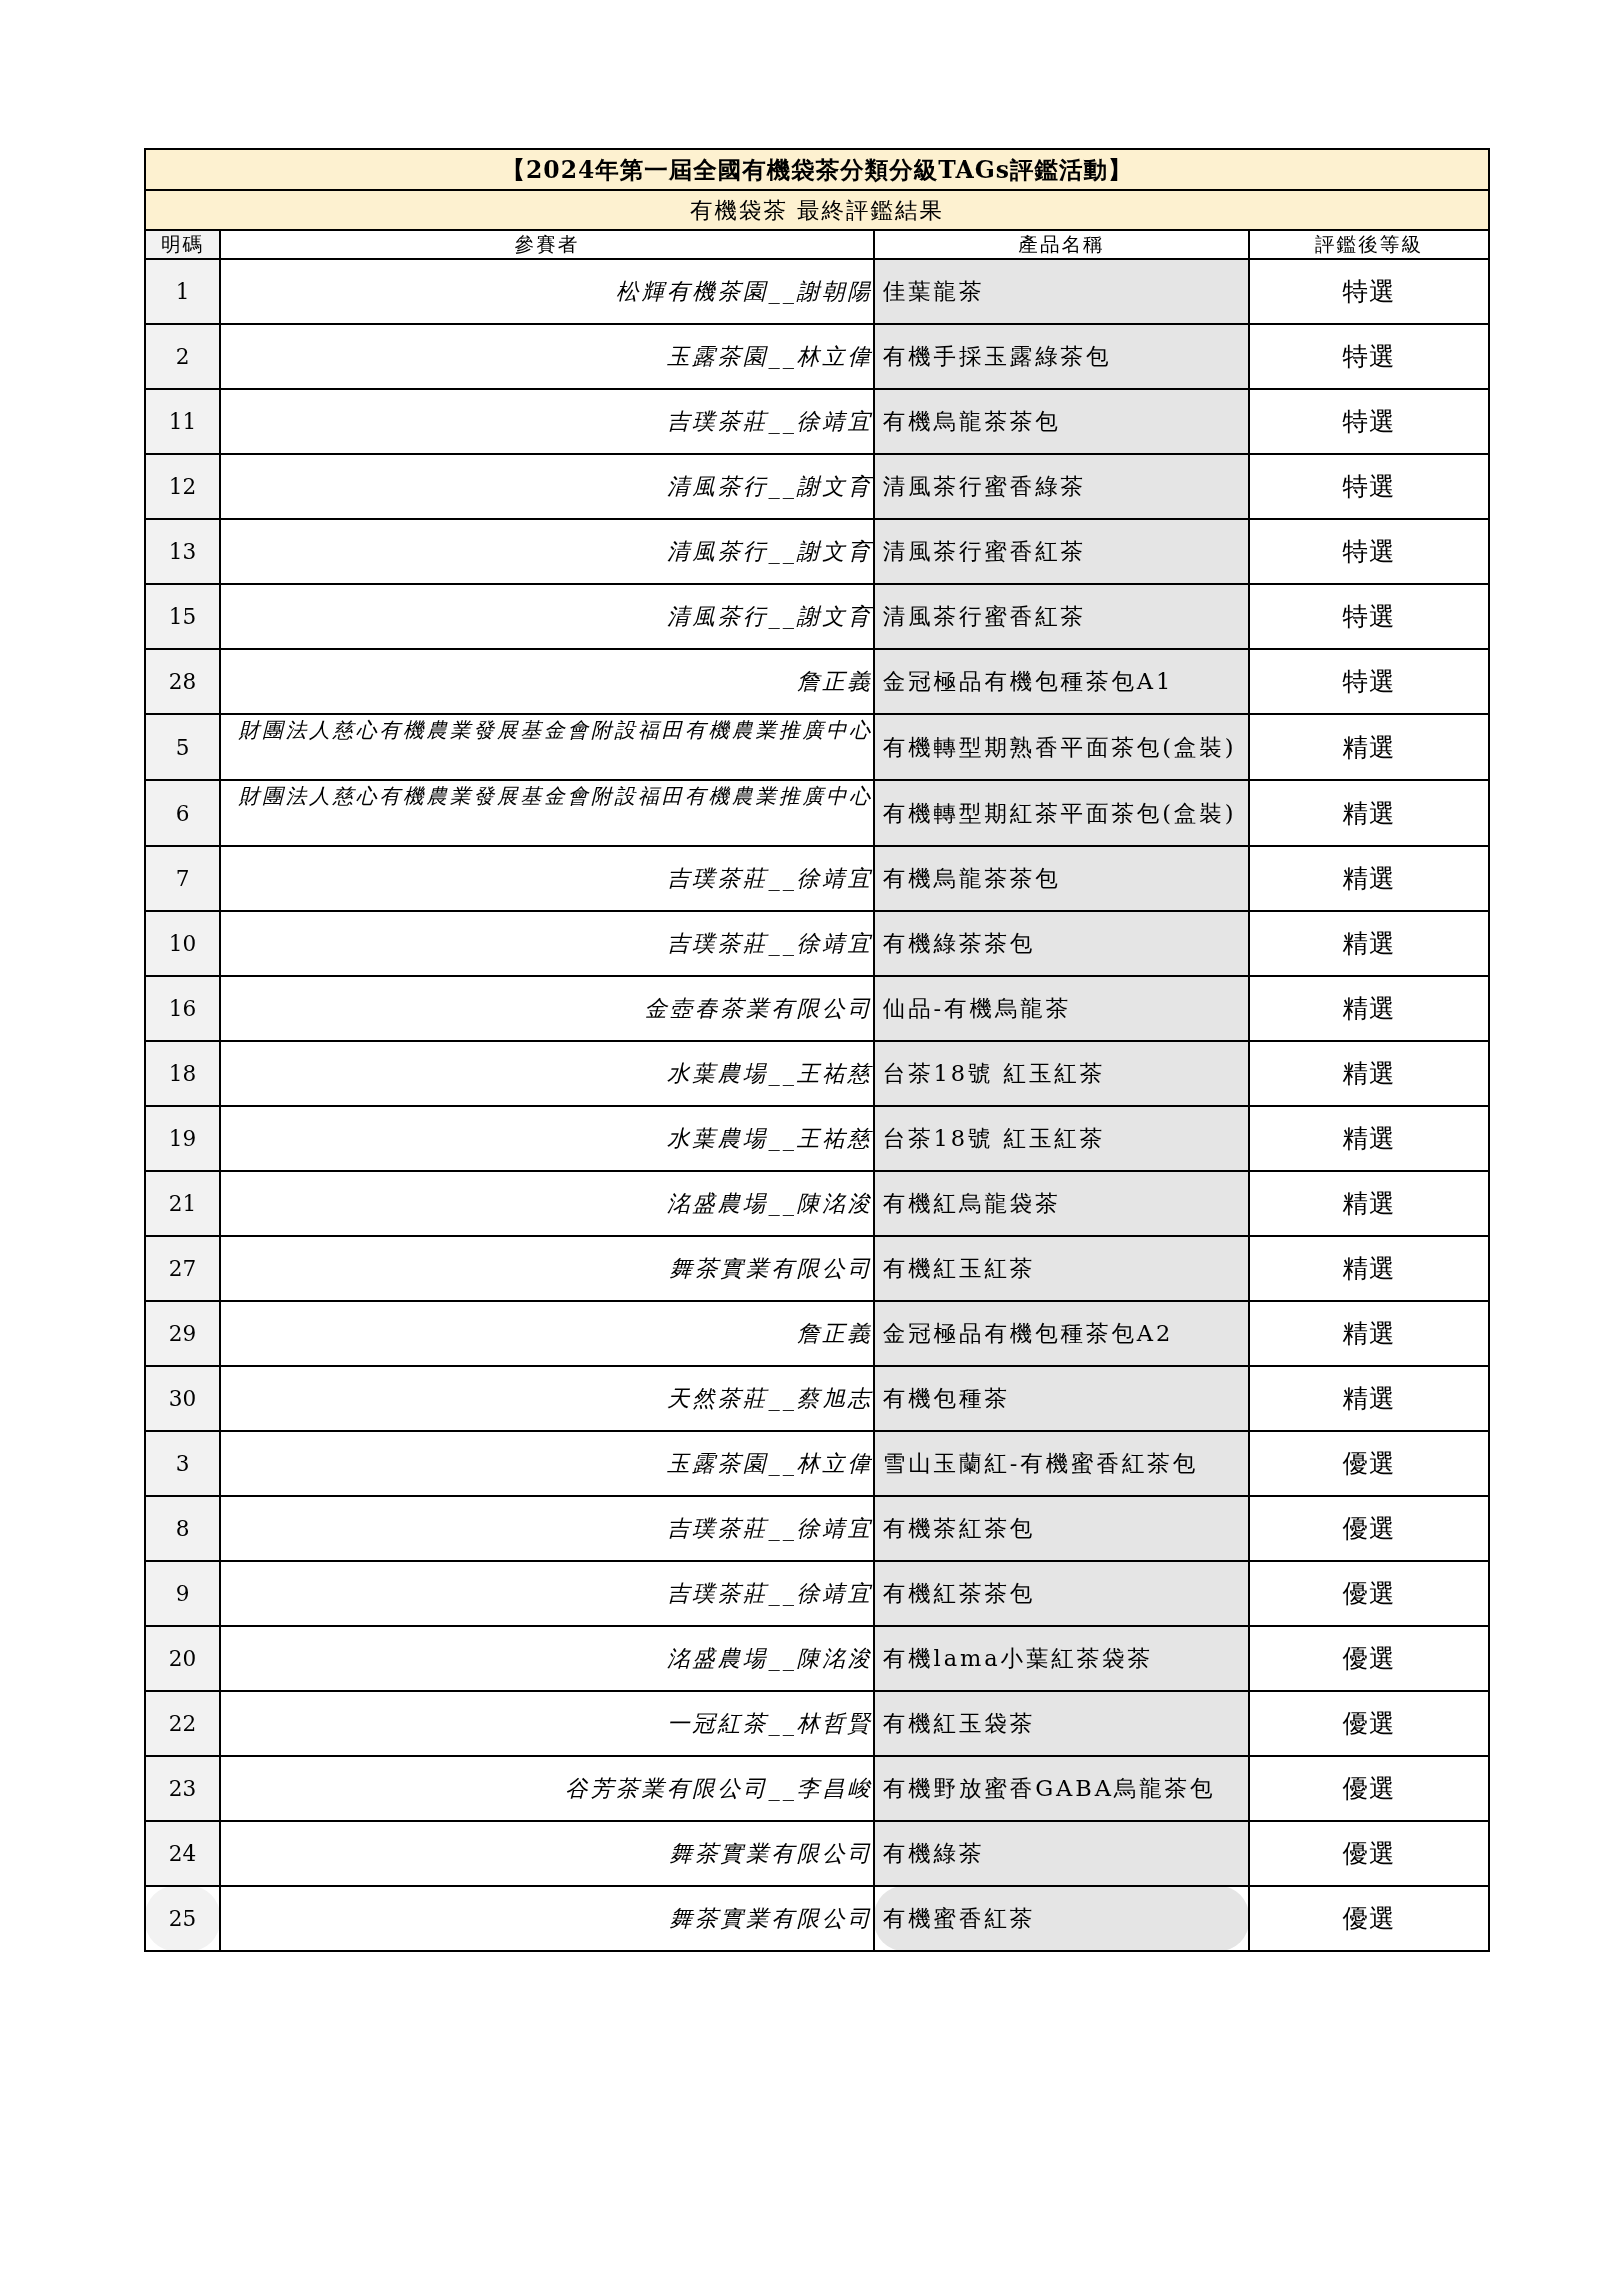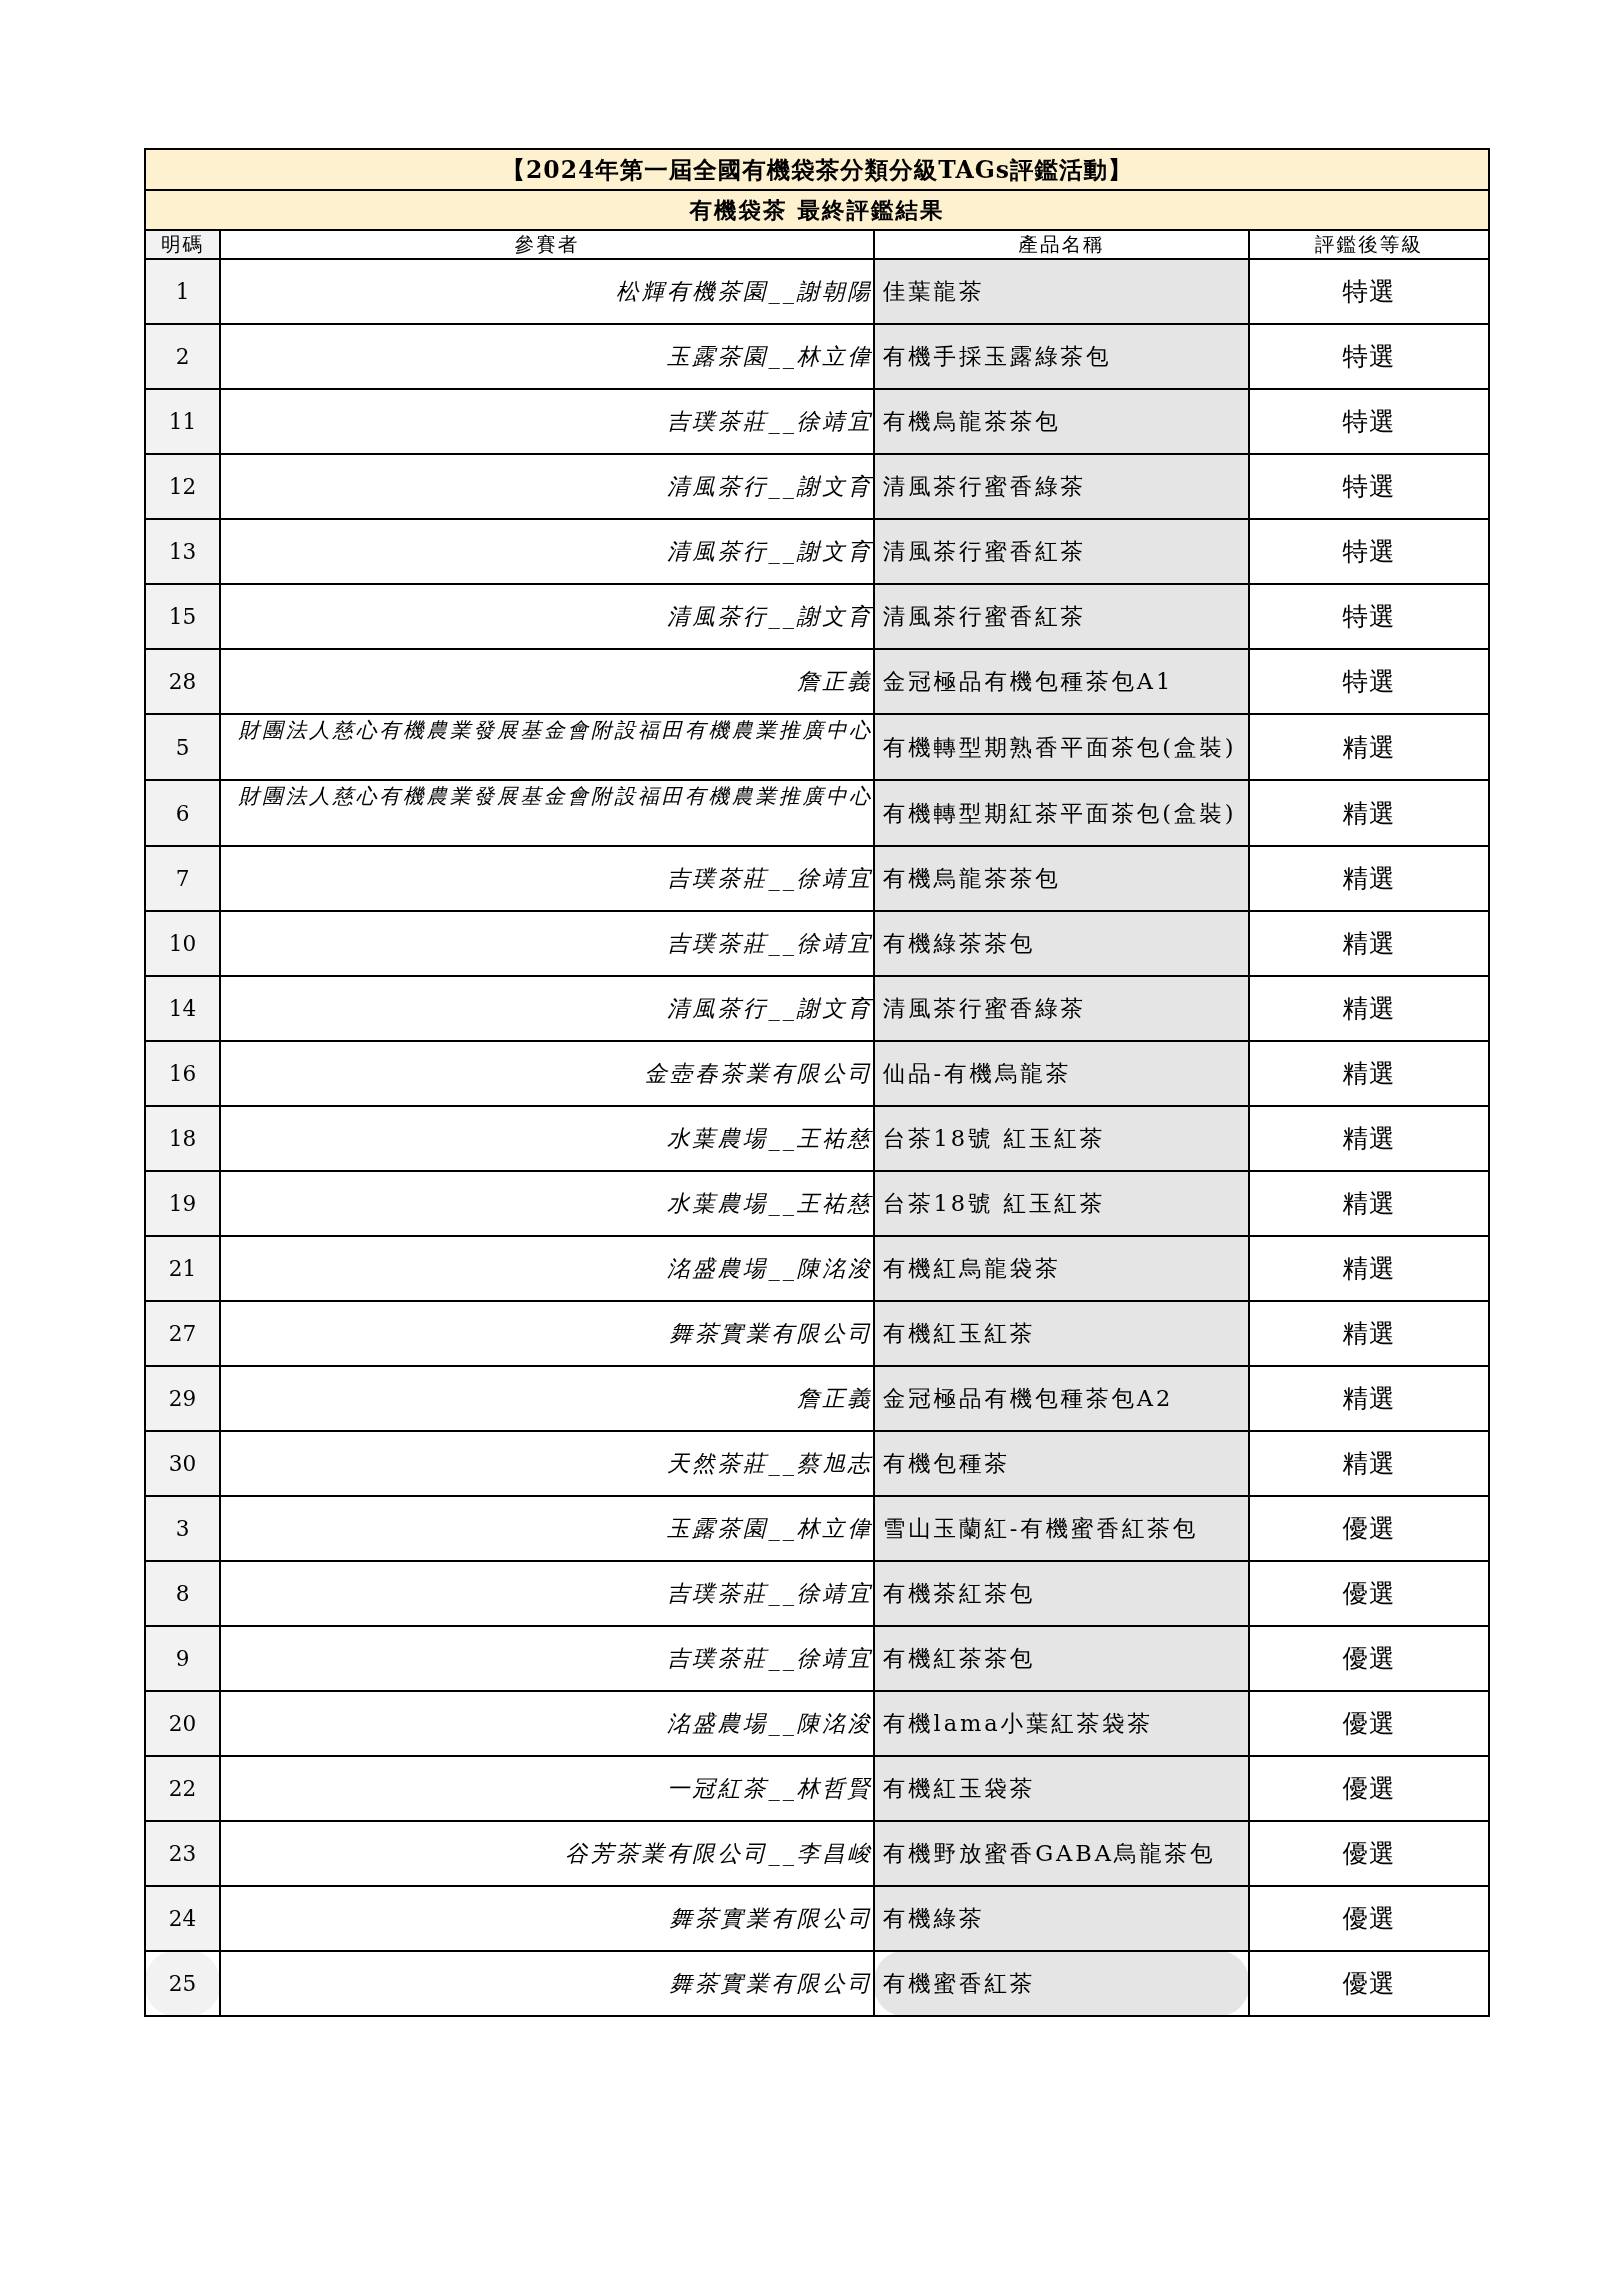--- a/index.html
+++ b/index.html
@@ -38,21 +38,21 @@
       background: #FDF1D0;
       text-align: center;
       font-weight: bold;
       font-size: 23.5px;
       letter-spacing: 1px;
     }
     .subtitle-row td {
       height: 38px;
       background: #FDF1D0;
       text-align: center;
-      font-weight: bold;
+      font-weight: normal;
       font-size: 22.5px;
       letter-spacing: 2px;
     }
     .colhead-row th {
       height: 25.5px;
       font-weight: normal;
       font-size: 19.6px;
       text-align: center;
       background: #ffffff;
       border-width: 2px 2px 2.9px 2px;
@@ -185,26 +185,20 @@
         <td class="cell-product">有機烏龍茶茶包</td>
         <td class="cell-grade">精選</td>
       </tr>
     <tr class="data-row">
         <td class="cell-id">10</td>
         <td class="cell-participant">吉璞茶莊__徐靖宜</td>
         <td class="cell-product">有機綠茶茶包</td>
         <td class="cell-grade">精選</td>
       </tr>
     <tr class="data-row">
-        <td class="cell-id">14</td>
-        <td class="cell-participant">清風茶行__謝文育</td>
-        <td class="cell-product">清風茶行蜜香綠茶</td>
-        <td class="cell-grade">精選</td>
-      </tr>
-    <tr class="data-row">
         <td class="cell-id">16</td>
         <td class="cell-participant">金壺春茶業有限公司</td>
         <td class="cell-product">仙品-有機烏龍茶</td>
         <td class="cell-grade">精選</td>
       </tr>
     <tr class="data-row">
         <td class="cell-id">18</td>
         <td class="cell-participant">水葉農場__王祐慈</td>
         <td class="cell-product">台茶18號 紅玉紅茶</td>
         <td class="cell-grade">精選</td>

